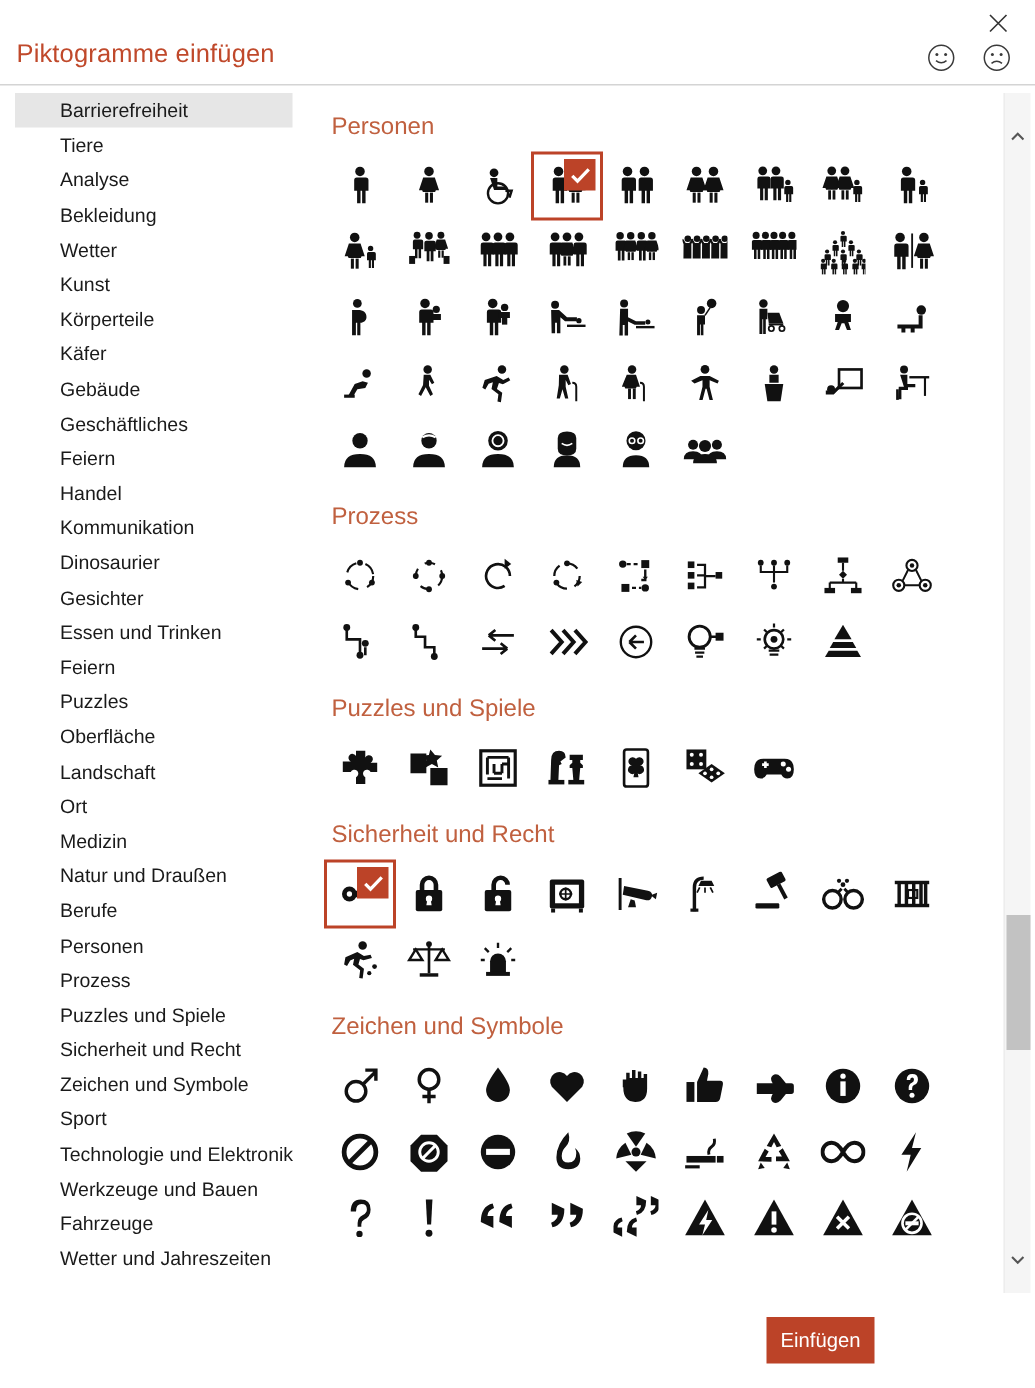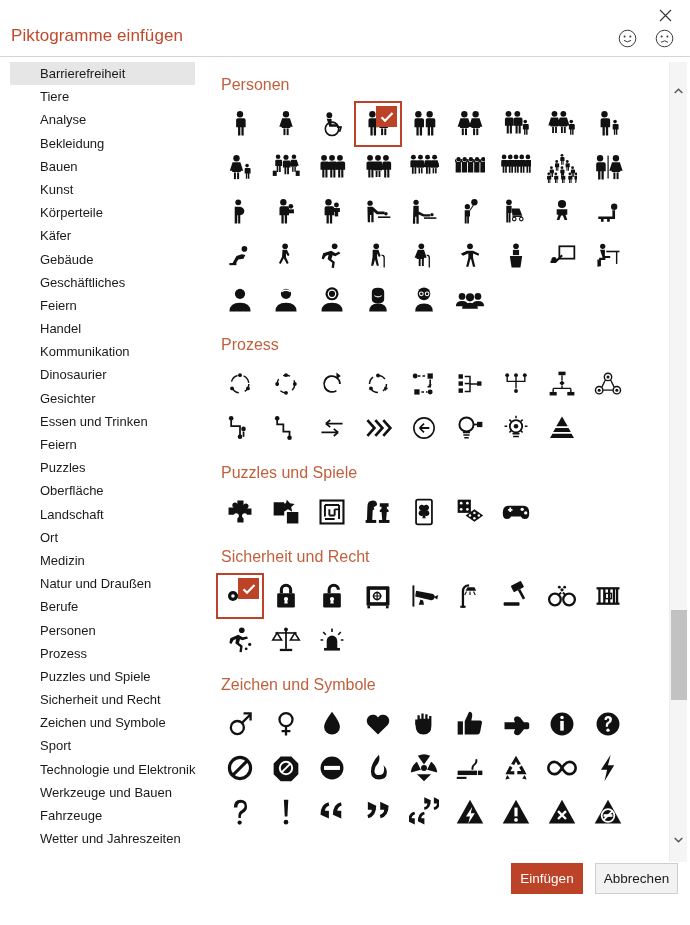--- a/index.html
+++ b/index.html
@@ -85,21 +85,21 @@
   .vs-thumb {
     position:absolute; left:1px; top:548px; width:16px; height:90px;
     background:#c2c2c2; cursor:pointer;
   }
 
   
   .footer {
     position:absolute; left:0; bottom:0; width:690px; height:63px;
   }
   .btn {
-    position:absolute; top:1px; height:31px;
+    position:absolute; top:16px; height:31px;
     font-size:13.5px; font-family:"Liberation Sans", sans-serif;
     cursor:pointer; display:flex; align-items:center; justify-content:center;
   }
   .btn-insert {
     right:107px; width:72px; background:#BC4328; color:#fff; border:none;
   }
   .btn-cancel {
     right:12px; width:83px; background:#f2f2f2; color:#1a1a1a;
     border:1px solid #cfcfcf;
   }
@@ -134,21 +134,21 @@
         </svg>
       </span>
     </div>
   </div>
 
   <div class="sidebar" id="sidebar">
       <div class="cat-item selected"><span>Barrierefreiheit</span></div>
       <div class="cat-item"><span>Tiere</span></div>
       <div class="cat-item"><span>Analyse</span></div>
       <div class="cat-item"><span>Bekleidung</span></div>
-      <div class="cat-item"><span>Bauen</span></div>
+      <div class="cat-item"><span>Wetter</span></div>
       <div class="cat-item"><span>Kunst</span></div>
       <div class="cat-item"><span>Körperteile</span></div>
       <div class="cat-item"><span>Käfer</span></div>
       <div class="cat-item"><span>Gebäude</span></div>
       <div class="cat-item"><span>Geschäftliches</span></div>
       <div class="cat-item"><span>Feiern</span></div>
       <div class="cat-item"><span>Handel</span></div>
       <div class="cat-item"><span>Kommunikation</span></div>
       <div class="cat-item"><span>Dinosaurier</span></div>
       <div class="cat-item"><span>Gesichter</span></div>
@@ -1195,16 +1195,15 @@
     <div class="vs-thumb"></div>
     <div class="vs-arrow down">
       <svg width="9" height="6" viewBox="0 0 9 6">
           <path d="M0.7 1 L4.5 4.8 L8.3 1" stroke="#555" stroke-width="1.4" fill="none"></path>
         </svg>
     </div>
   </div>
 
   <div class="footer">
     <button class="btn btn-insert">Einfügen</button>
-    <button class="btn btn-cancel">Abbrechen</button>
   </div>
 
 </div>
 
 </body></html>

